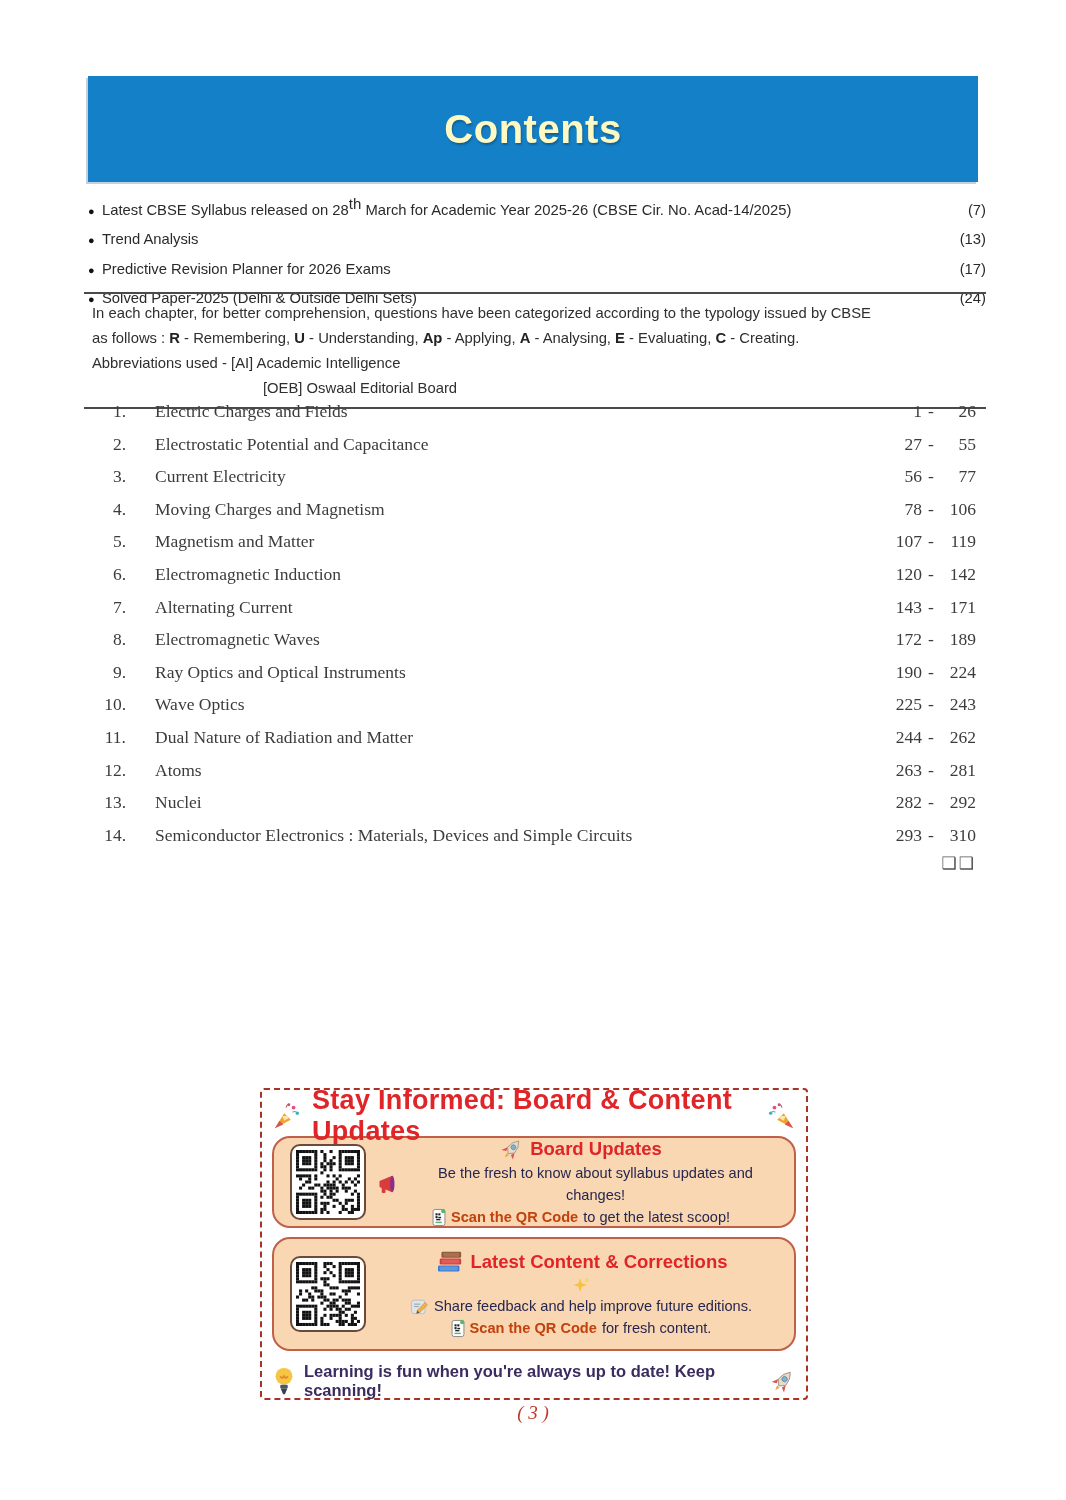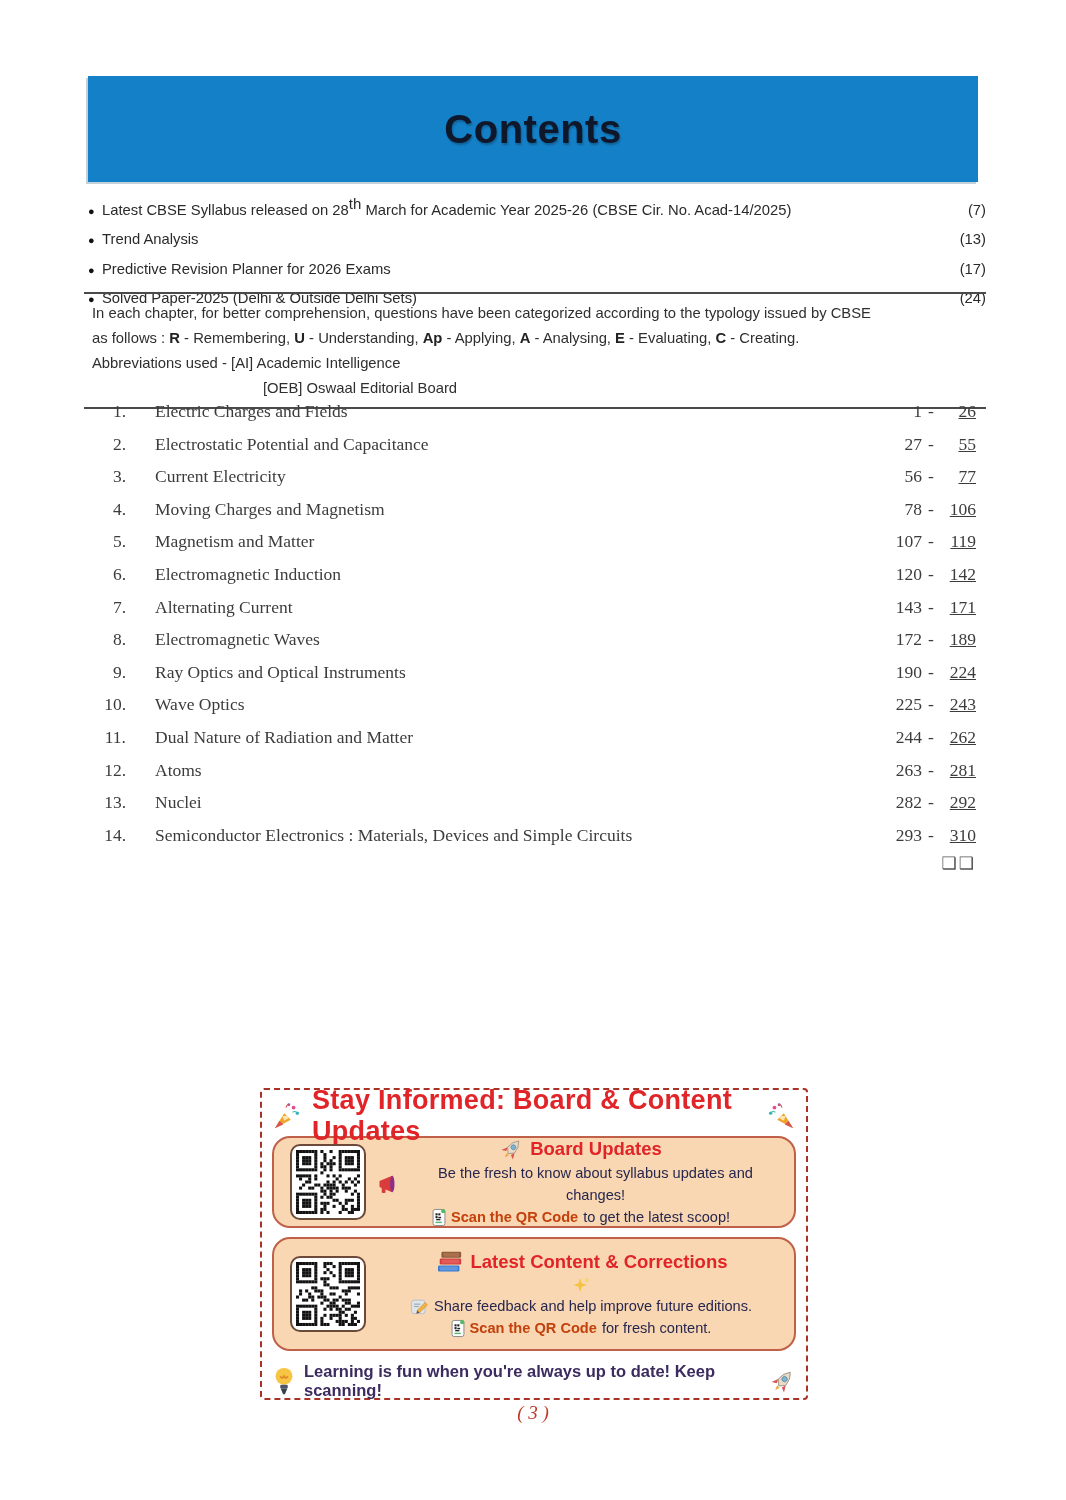--- a/index.html
+++ b/index.html
@@ -2,21 +2,21 @@
 <html><head>
 <meta charset="utf-8">
 <style>
   * { margin:0; padding:0; box-sizing:border-box; }
   html,body { width:1066px; height:1500px; background:#ffffff; font-family:"Liberation Sans",sans-serif; position:relative; }
 
   
   .banner { position:absolute; top:76px; left:88px; width:890px; height:106px;
             background:#1480c8; display:flex; align-items:center; justify-content:center;
             box-shadow:-2px 2px 0 rgba(15,70,110,.25); }
-  .banner h1 { color:#0f172a; font-size:40px; font-weight:bold; letter-spacing:.5px;
+  .banner h1 { color:#fef9c3; font-size:40px; font-weight:bold; letter-spacing:.5px;
                text-shadow:1px 2px 2px rgba(0,0,0,.25); }
 
   
   .front-matter { position:absolute; top:193px; left:88px; width:898px; }
   .fm-row { display:flex; align-items:baseline; line-height:21.5px; font-size:14.8px; color:#2a2a2a; }
   .fm-bullet { width:10px; font-size:11px; color:#111; flex:0 0 14px; }
   .fm-text { flex:1 1 auto; }
   .fm-text sup { font-size:15px; }
   .fm-page { flex:0 0 auto; text-align:right; }
 
@@ -29,21 +29,21 @@
   .note .abbr2 { padding-left:171px; }
 
   
   .chapters { position:absolute; top:401px; left:92px; width:884px;
               font-family:"Liberation Serif",serif; font-size:17.5px; color:#3c3c3c; }
   .ch-row { display:flex; align-items:baseline; height:32.6px; }
   .ch-num { flex:0 0 34px; text-align:right; }
   .ch-title { flex:1 1 auto; padding-left:29px; }
   .ch-from { flex:0 0 36px; text-align:right; }
   .ch-dash { flex:0 0 18px; text-align:center; }
-  .ch-to { flex:0 0 36px; text-align:right;text-decoration:underline; }
+  .ch-to { flex:0 0 36px; text-align:right; }
   .end-marker { position:absolute; top:853px; left:92px; width:884px;
                 text-align:right; font-size:17px; color:#555; letter-spacing:2px; }
 
   
   .updates-box { position:absolute; top:1088px; left:260px; width:548px; height:312px;
                  border:2px dashed #a93226; border-radius:4px; padding:6px 10px; background:#ffffff; }
   .ub-title-row { display:flex; align-items:center; justify-content:center; gap:10px; height:40px; }
   .ub-title { color:#e02428; font-size:27px; font-weight:bold; letter-spacing:.3px; }
   .ub-card { background:#f9d7b2; border:2px solid #c06048; border-radius:18px;
              display:flex; align-items:center; gap:12px; padding:7px 10px 7px 16px; margin-bottom:9px; }

